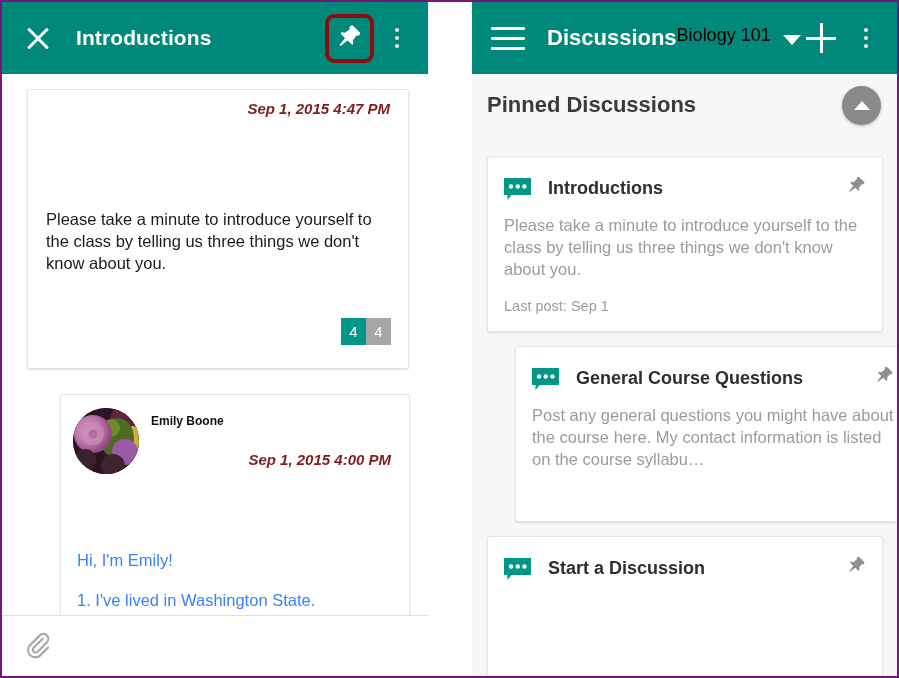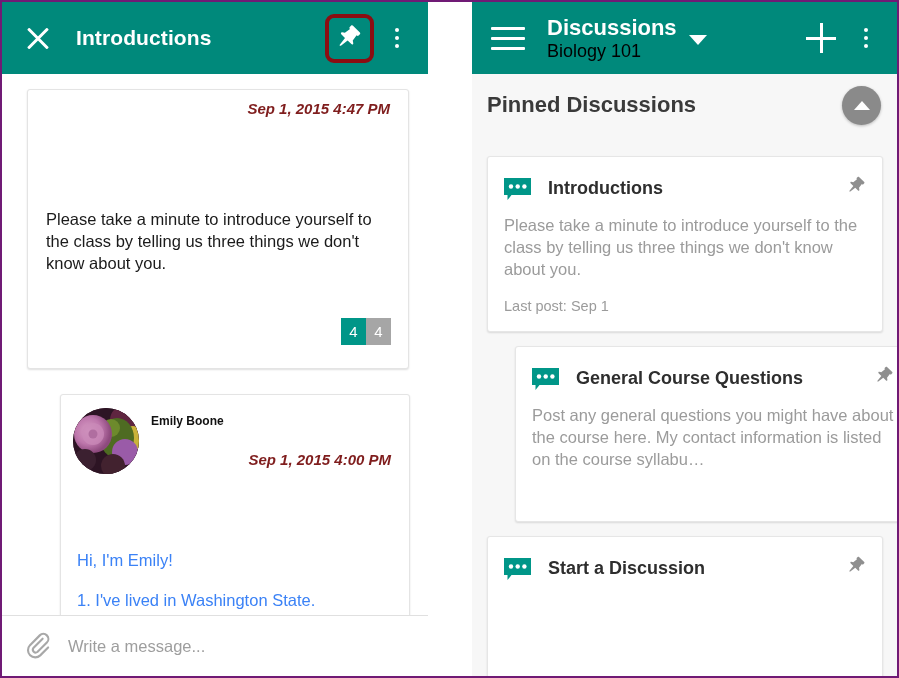--- a/index.html
+++ b/index.html
@@ -198,21 +198,21 @@
   .hamburger {
     width: 36px; height: 36px;
     margin-left: 19px;
     display: flex; flex-direction: column;
     justify-content: center; gap: 7px;
     flex: 0 0 auto; cursor: pointer;
   }
   .hamburger i { display: block; width: 34px; height: 3px; background: #ffffff; border-radius: 1px; }
 
   .title-block { margin-left: 20px; flex: 1 1 auto; display: flex; align-items: center; }
-  .title-col { display: flex; flex-direction: column; }
+  .title-col { display: flex; flex-direction: row; }
   .r-title { color: #ffffff; font-size: 22px; font-weight: bold; line-height: 26px; }
   .r-subtitle { color: #000000; font-size: 18px; line-height: 21px; }
   .caret-down {
     width: 0; height: 0;
     margin-left: 12px; margin-top: 4px;
     border-left: 9px solid transparent;
     border-right: 9px solid transparent;
     border-top: 10px solid #ffffff;
     cursor: pointer;
   }
@@ -365,21 +365,20 @@
         <div class="reply-line" id="reply-l1">Hi, I'm Emily!</div>
         <div class="reply-line" id="reply-l2">1. I've lived in Washington State.</div>
       </div>
 
     </div>
 
     <div id="compose-bar">
       <svg class="clip-icon" viewBox="0 0 24 24">
         <path fill="none" stroke="#a8a8a8" stroke-width="1.7" stroke-linecap="round" d="M16.5 6.2l-7.4 7.4a2.3 2.3 0 003.2 3.2l7.6-7.6a4 4 0 00-5.7-5.7l-7.8 7.8a5.8 5.8 0 008.2 8.2l6.3-6.3"></path>
       </svg>
-      <div class="compose-placeholder">Write a message...</div>
     </div>
 
   </div>
 
   <div id="right-panel">
 
     <div class="appbar">
       <div class="hamburger">
         <i></i>
           <i></i>

